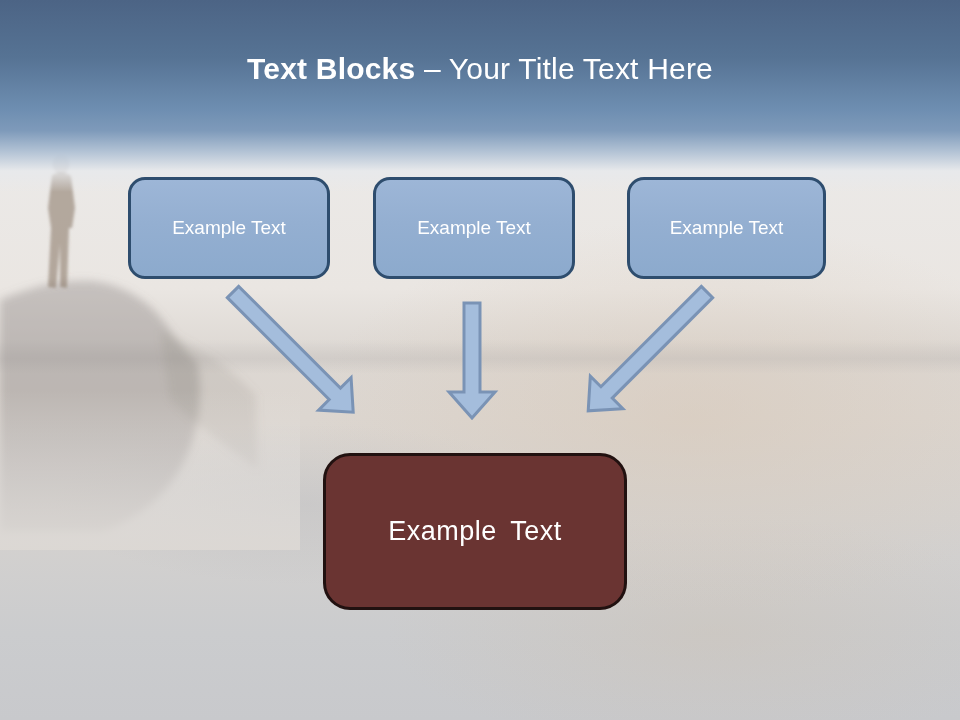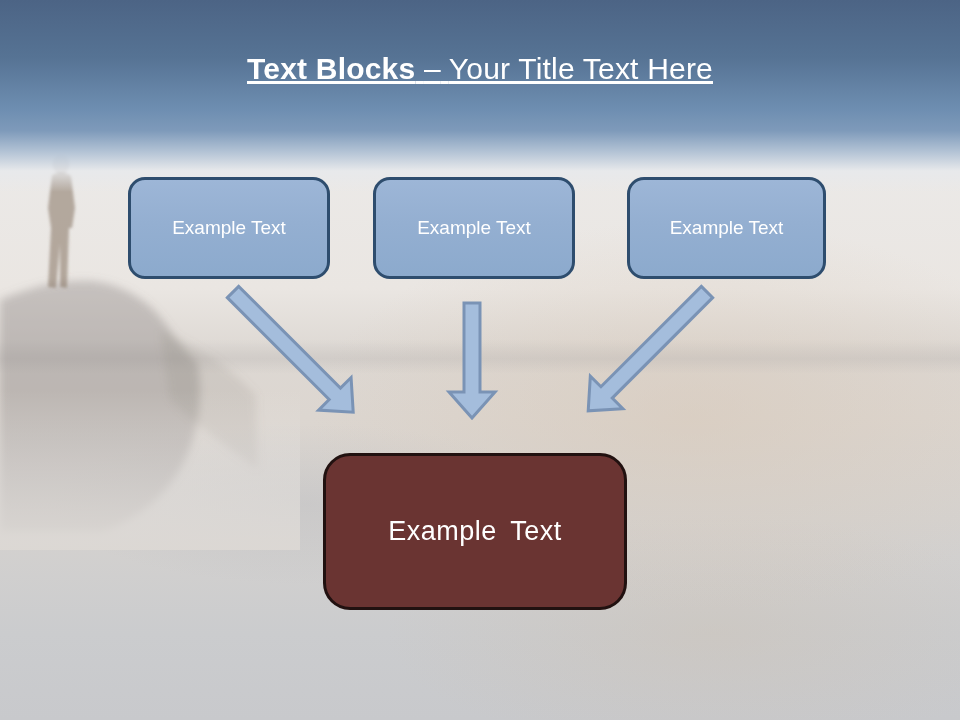--- a/index.html
+++ b/index.html
@@ -71,21 +71,20 @@
     position: absolute;
     top: 52px;
     left: 0;
     width: 100%;
     margin: 0;
     text-align: center;
     font-size: 30px;
     font-weight: 400;
     color: var(--title-text, #ffffff);
     letter-spacing: 0.2px;
-    text-decoration: underline;
   }
   .title .title-bold { font-weight: 700; }
 
   
   .block {
     position: absolute;
     top: 177px;
     width: 202px;
     height: 102px;
     box-sizing: border-box;

